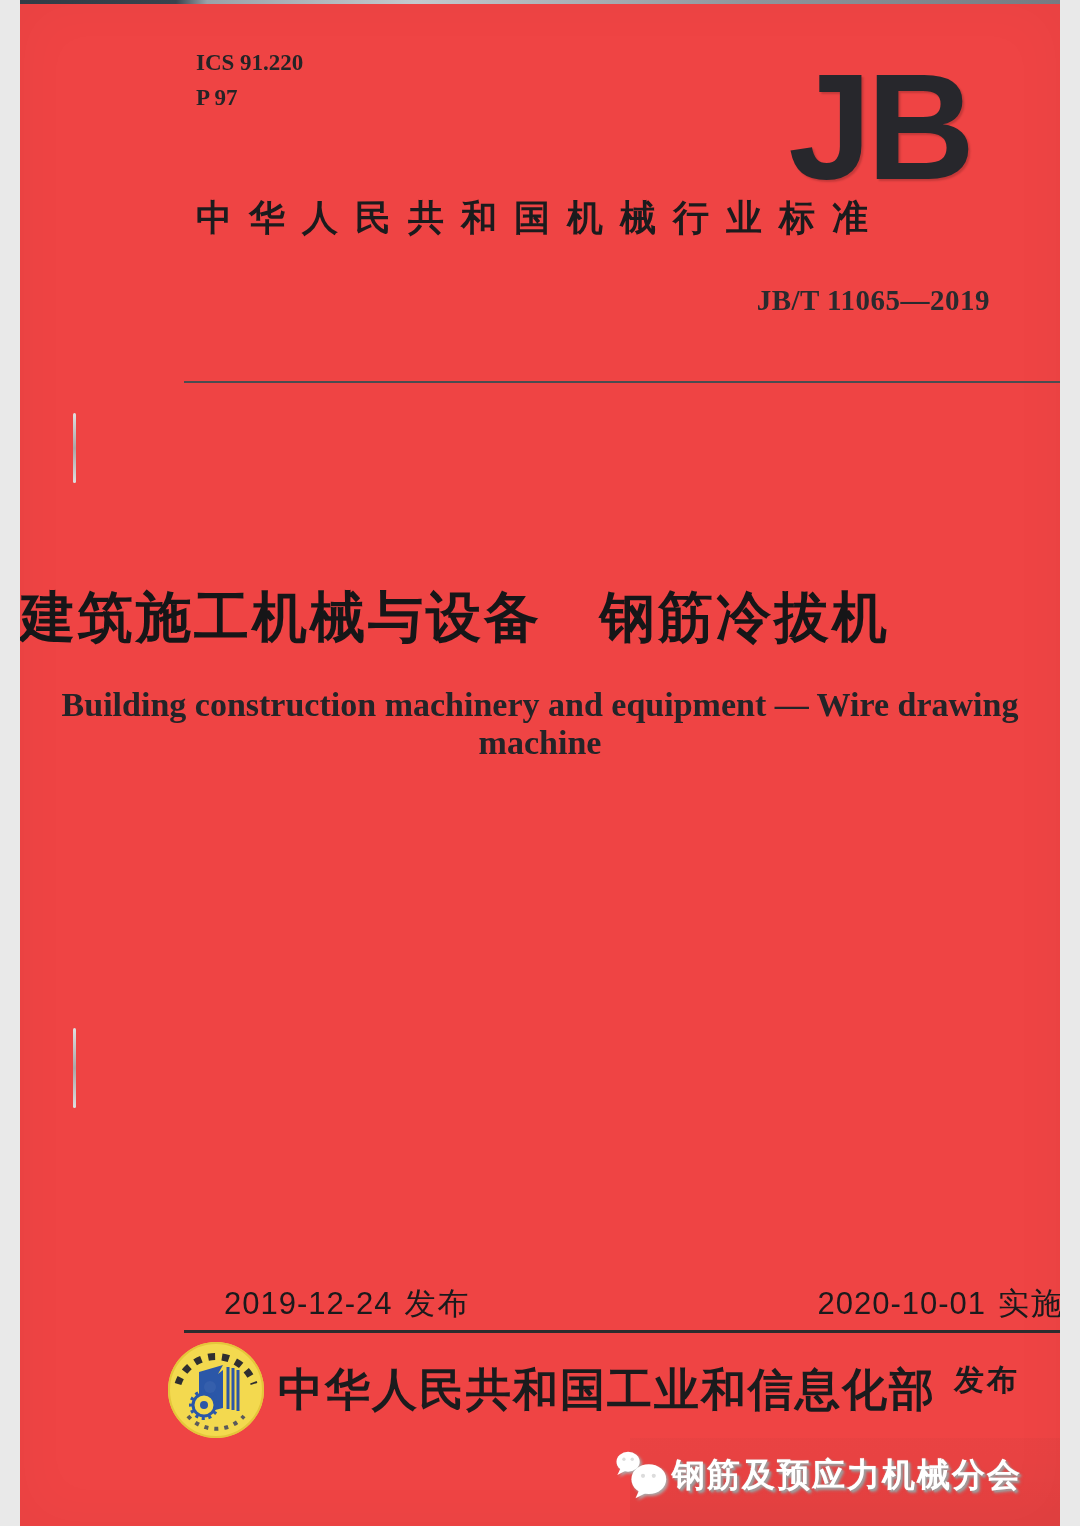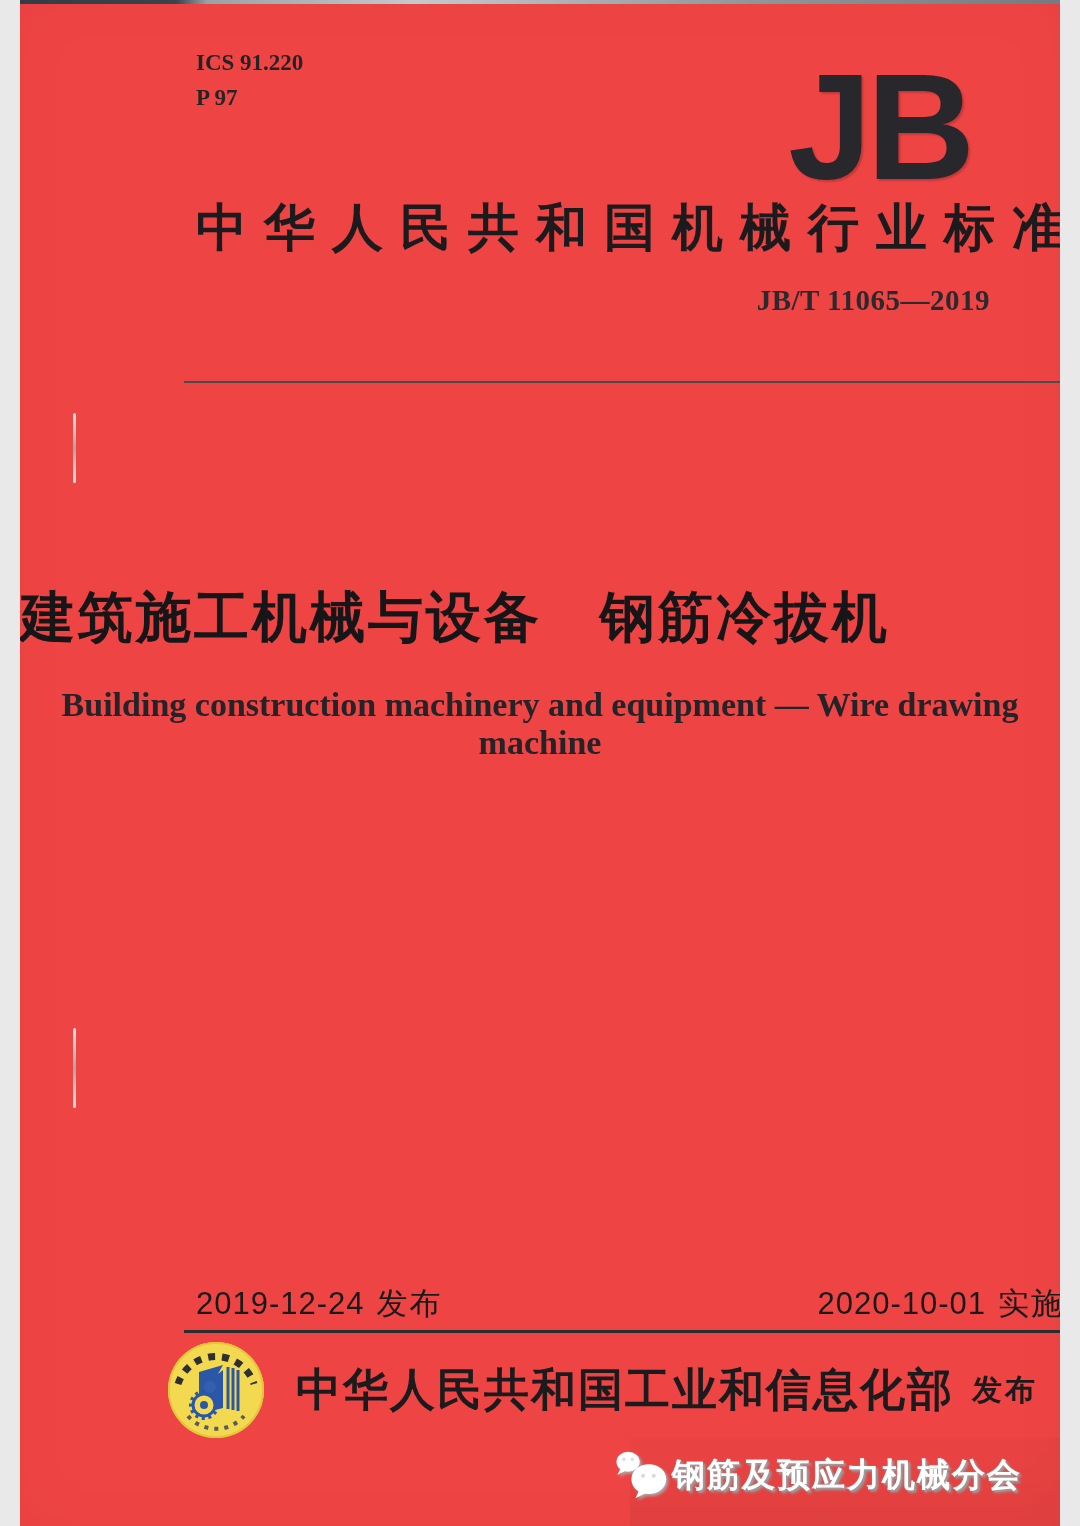--- a/index.html
+++ b/index.html
@@ -33,21 +33,21 @@
   .jb-logo {
     position: absolute; top: 52px; right: 90px;
     font-family: "Liberation Sans", sans-serif;
     font-size: 150px; line-height: 1; font-weight: bold;
     letter-spacing: -5px; color: #27272c;
     text-shadow: 2px 2px 2px rgba(0,0,0,0.18);
   }
 
   .std-type {
     position: absolute; left: 176px; top: 194px; width: 878px;
-    font-size: 51px; font-weight: bold; letter-spacing: 17px;
+    font-size: 36px; font-weight: bold; letter-spacing: 17px;
     white-space: nowrap; color: #1b1b1d;
   }
   .std-number {
     position: absolute; top: 284px; right: 70px;
     font-family: "Liberation Serif", serif;
     font-size: 29px; font-weight: bold; color: #2a2a2e;
     letter-spacing: 0.5px;
   }
 
   .rule-top {
@@ -64,31 +64,31 @@
     position: absolute; left: 0; top: 686px; width: 100%;
     text-align: center; font-family: "Liberation Serif", serif;
     font-size: 34px; font-weight: bold; color: #242428;
   }
 
   .dates-row {
     position: absolute; left: 176px; top: 1283px; width: 868px;
     display: flex; justify-content: space-between; align-items: baseline;
     font-size: 31px; color: #1a1a1c;
   }
-  .dates-row .date { letter-spacing: 1px; }
+  .dates-row .date { letter-spacing: 1px; margin-left: 28px; }
   .dates-row .dlabel { margin-left: 12px; letter-spacing: 2px; }
 
   .rule-bottom {
     position: absolute; left: 164px; top: 1330px; width: 896px; height: 3px;
     background: #2c2c2e;
   }
 
   .issuer-row { position: absolute; left: 146px; top: 1340px; display: flex; align-items: center; }
   .emblem { width: 100px; height: 100px; flex: 0 0 auto; }
-  .issuer-text { display: flex; align-items: center; margin-left: 30px; white-space: nowrap; }
+  .issuer-text { display: flex; align-items: flex-start; margin-left: 12px; white-space: nowrap; }
   .issuer-name { font-size: 45px; font-weight: bold; letter-spacing: 2px; color: #1b1b1d; }
   .issuer-label { font-size: 30px; font-weight: bold; margin-left: 18px; letter-spacing: 3px; color: #1b1b1d; }
 
   .wm-band {
     position: absolute; right: 0; top: 1438px; width: 430px; height: 88px;
     background: linear-gradient(180deg, rgba(0,0,0,0.025), rgba(0,0,0,0.05));
   }
   .watermark {
     position: absolute; top: 1449px; right: 38px;
     display: flex; align-items: center; 

